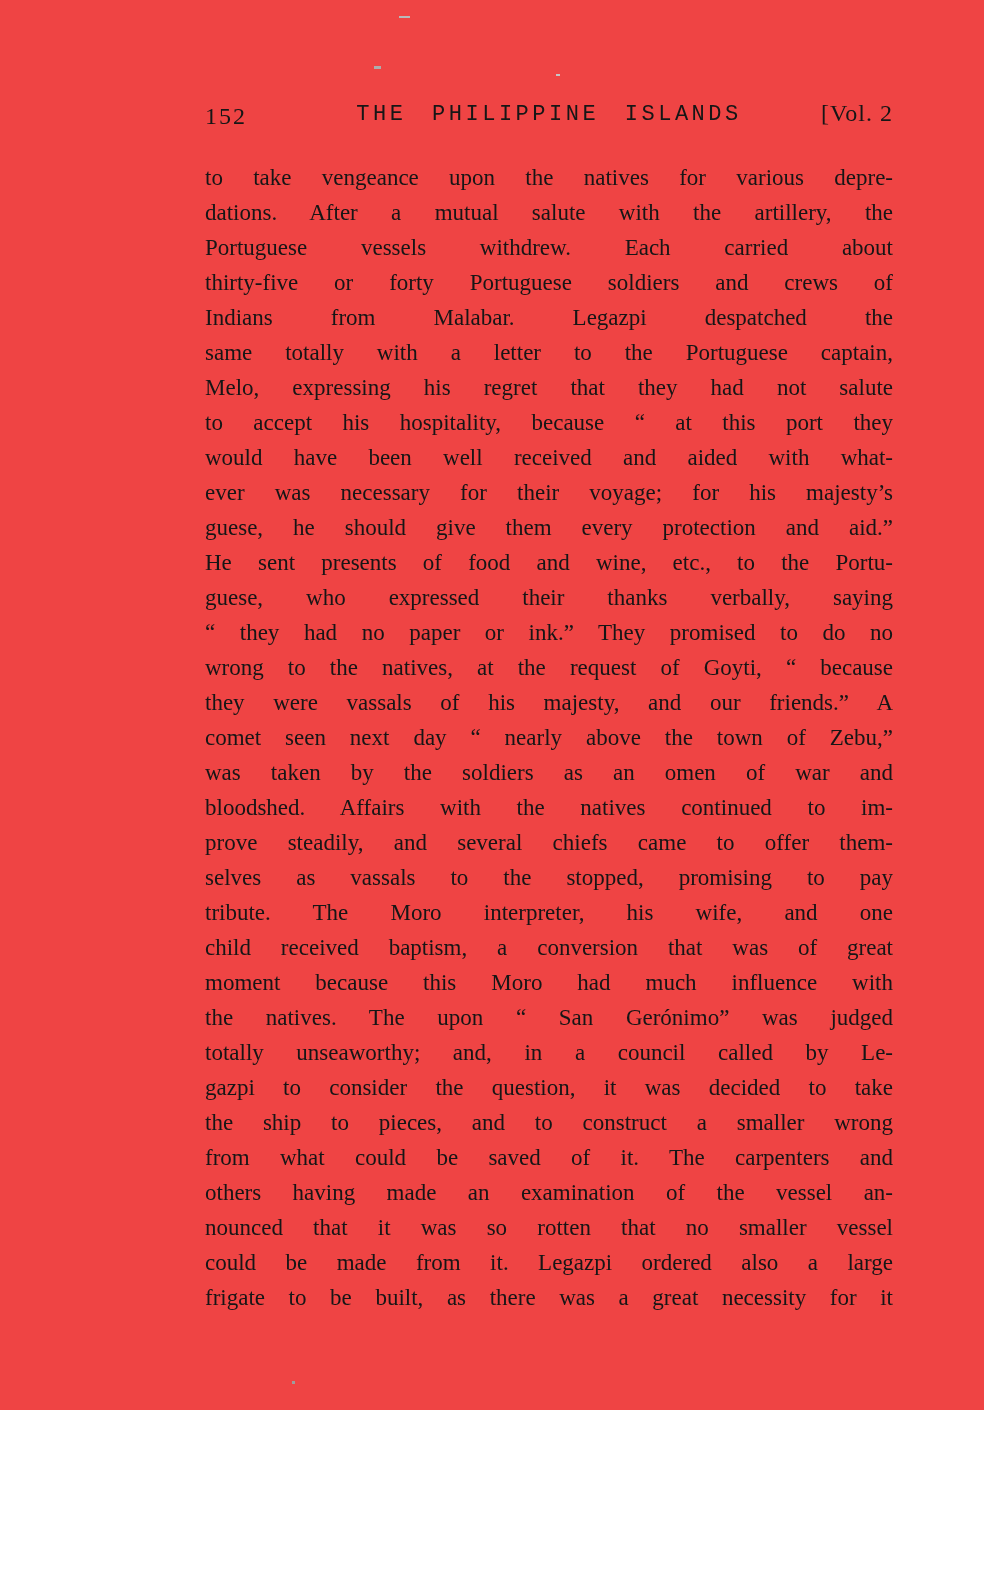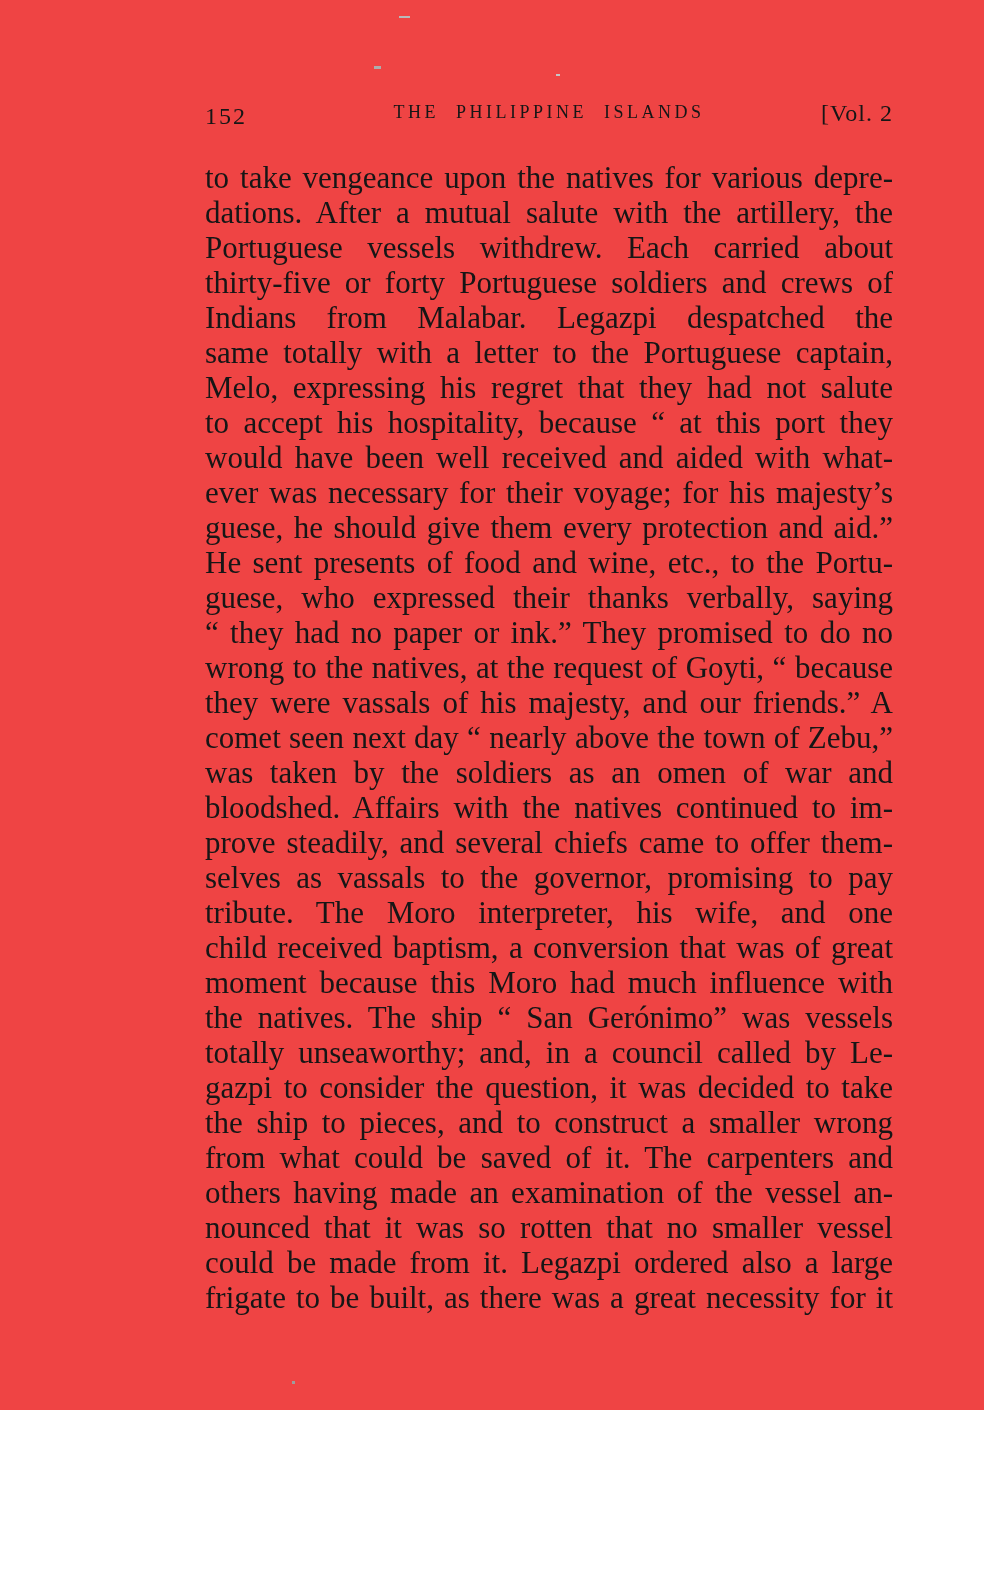--- a/index.html
+++ b/index.html
@@ -27,34 +27,35 @@
     letter-spacing: 2px;
   }
   .running-title {
     position: absolute;
     left: 0;
     right: 0;
     top: 2px;
     text-align: center;
     letter-spacing: 3.5px;
     word-spacing: 9px;
-    font-size: 18px;
+    font-size: 22px;
+    font-family: Liberation Mono, monospace;
   }
   .volume {
     position: absolute;
     right: 0;
     top: 0;
     letter-spacing: 1px;
   }
   .body-text {
     position: absolute;
     left: 205px;
     top: 160px;
     width: 688px;
-    font-size: 31px;
+    font-size: 23px;
     line-height: 35px;
   }
   .text-line {
     height: 35px;
     overflow: hidden;
     text-align: justify;
     text-align-last: justify;
   }
   .speck {
     position: absolute;
@@ -92,25 +93,25 @@
       <div class="text-line">guese, he should give them every protection and aid.”</div>
       <div class="text-line">He sent presents of food and wine, etc., to the Portu-</div>
       <div class="text-line">guese, who expressed their thanks verbally, saying</div>
       <div class="text-line">“ they had no paper or ink.”  They promised to do no</div>
       <div class="text-line">wrong to the natives, at the request of Goyti, “ because</div>
       <div class="text-line">they were vassals of his majesty, and our friends.”  A</div>
       <div class="text-line">comet seen next day “ nearly above the town of Zebu,”</div>
       <div class="text-line">was taken by the soldiers as an omen of war and</div>
       <div class="text-line">bloodshed.  Affairs with the natives continued to im-</div>
       <div class="text-line">prove steadily, and several chiefs came to offer them-</div>
-      <div class="text-line">selves as vassals to the governor, promising to pay</div>
+      <div class="text-line">selves as vassals to the stopped, promising to pay</div>
       <div class="text-line">tribute.  The Moro interpreter, his wife, and one</div>
       <div class="text-line">child received baptism, a conversion that was of great</div>
       <div class="text-line">moment because this Moro had much influence with</div>
-      <div class="text-line">the natives.  The ship “ San Gerónimo” was vessels</div>
+      <div class="text-line">the natives.  The upon “ San Gerónimo” was judged</div>
       <div class="text-line">totally unseaworthy; and, in a council called by Le-</div>
       <div class="text-line">gazpi to consider the question, it was decided to take</div>
       <div class="text-line">the ship to pieces, and to construct a smaller wrong</div>
       <div class="text-line">from what could be saved of it.  The carpenters and</div>
       <div class="text-line">others having made an examination of the vessel an-</div>
       <div class="text-line">nounced that it was so rotten that no smaller vessel</div>
       <div class="text-line">could be made from it.  Legazpi ordered also a large</div>
       <div class="text-line">frigate to be built, as there was a great necessity for it</div>
     </div>
 

